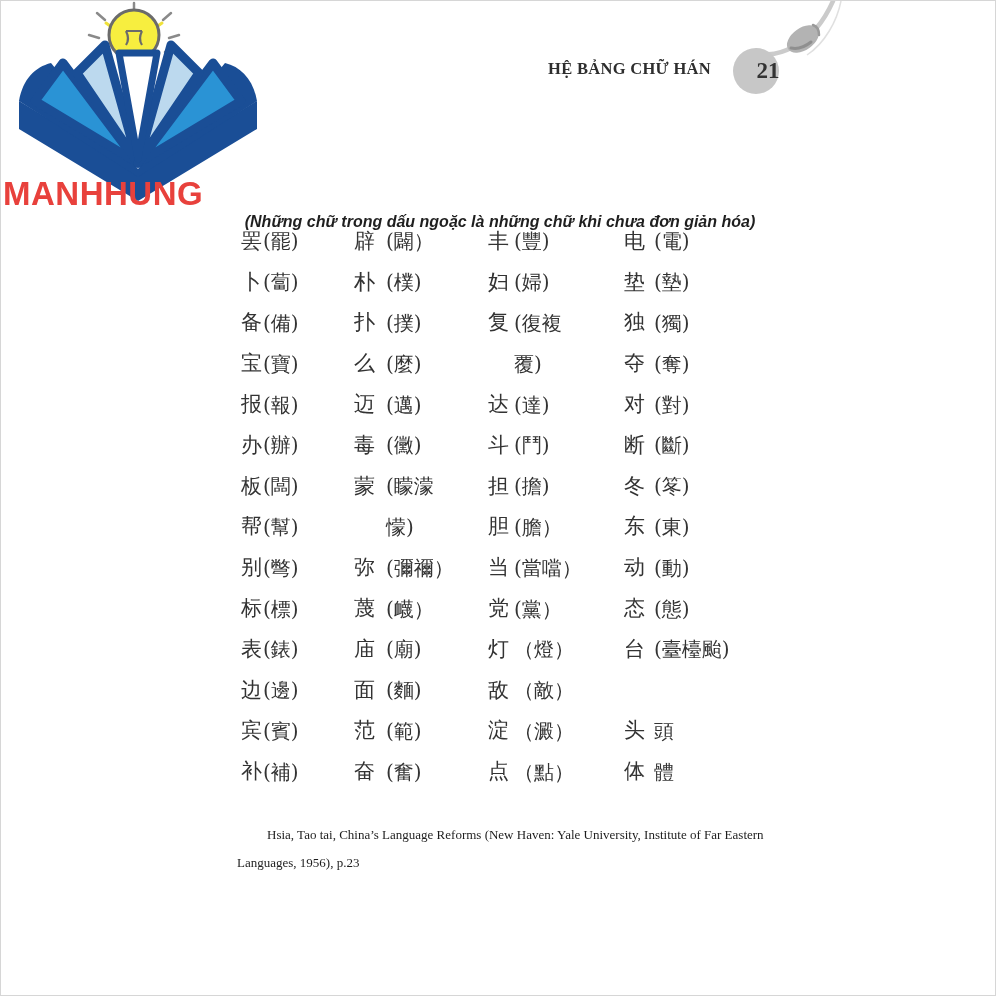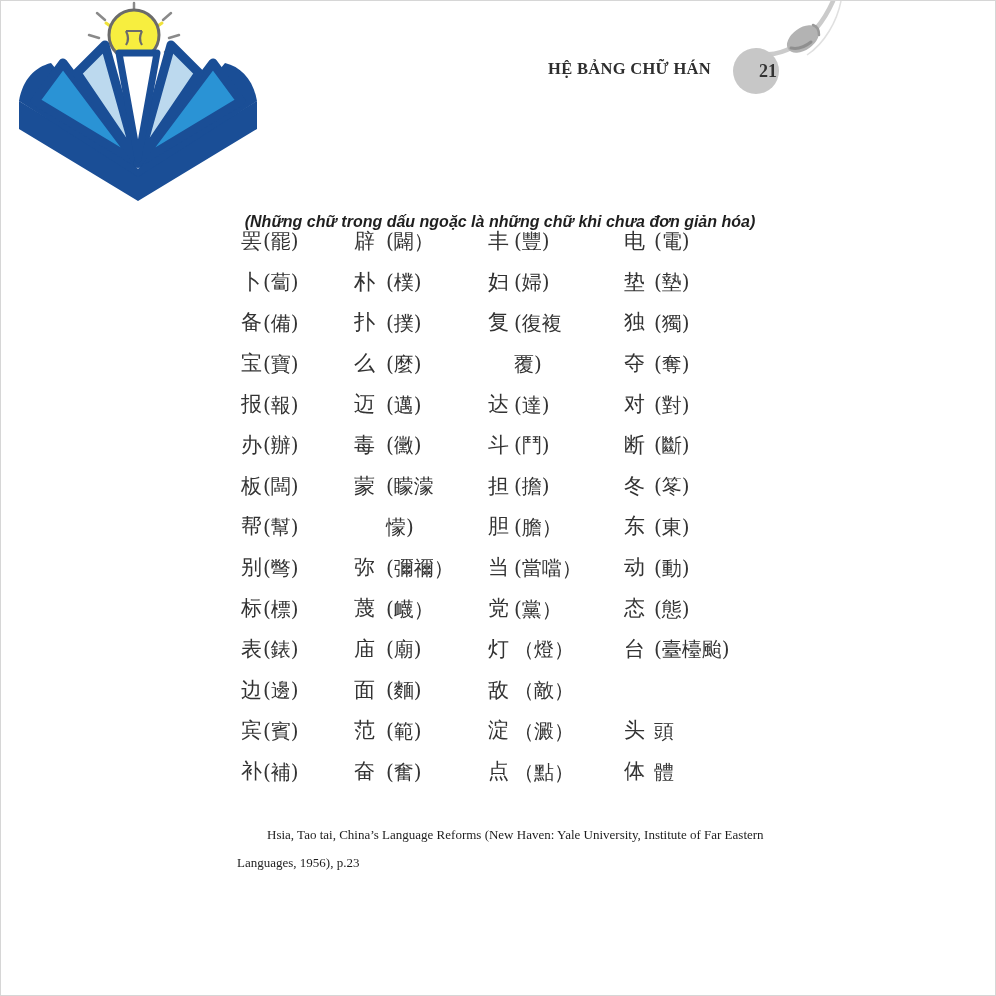--- a/index.html
+++ b/index.html
@@ -31,21 +31,21 @@
     font-weight:700;font-size:16.5px;letter-spacing:.3px;
     color:#2e2e2e;text-align:right;white-space:nowrap;
   }
   .page-circle{
     position:absolute;left:732px;top:47px;width:46px;height:46px;
     background:#c7c7c7;border-radius:50%;
     display:flex;align-items:center;justify-content:center;
   }
   .page-circle .num{
     font-family:"Liberation Serif", serif;
-    font-weight:700;font-size:18px;color:#333;margin-left:24px;
+    font-weight:700;font-size:23px;color:#333;margin-left:24px;
   }
   .swirl{position:absolute;left:720px;top:0;}
   
   .doc-title{
     position:absolute;left:28px;right:0;top:154px;
     text-align:center;
     font-family:"Liberation Sans", sans-serif;
     font-weight:800;font-size:23.5px;letter-spacing:.4px;
     color:#141414;
   }
@@ -108,20 +108,21 @@
         <path d="M18,100 L137,172 L256,100 L256,128 L137,200 L18,128 Z" fill="#1a4e96"></path>
         <path d="M18,100 C22,78 34,66 50,62 L137,168 L224,62 C240,66 252,78 256,100 L137,176 Z" fill="#1a4e96"></path>
         <polygon points="34,100 62,62 137,162" fill="#2a93d5" stroke="#1a4e96" stroke-width="9"></polygon>
         <polygon points="76,72 104,44 137,162" fill="#bcd9ee" stroke="#1a4e96" stroke-width="9"></polygon>
         <polygon points="240,100 212,62 137,162" fill="#2a93d5" stroke="#1a4e96" stroke-width="9"></polygon>
         <polygon points="198,72 170,44 137,162" fill="#bcd9ee" stroke="#1a4e96" stroke-width="9"></polygon>
         <polygon points="118,52 156,52 137,158" fill="#ffffff" stroke="#1a4e96" stroke-width="7"></polygon>
       </g>
     </svg>
     <div class="brand">
+      <span class="b1">MANHHUNG</span>
     </div>
   </div>
 
   <svg class="swirl" width="276" height="115" viewBox="0 0 276 115">
     <path d="M112,0 C104,18 92,35 74,45 C61,52 48,55 39,52" fill="none" stroke="#cbcbcb" stroke-width="4.5" stroke-linecap="round"></path>
     <path d="M120,0 C116,20 104,42 86,54" fill="none" stroke="#e0e0e0" stroke-width="1.5"></path>
     <ellipse cx="82" cy="38" rx="18" ry="11" transform="rotate(-35 82 38)" fill="#b3b3b3"></ellipse>
     <path d="M70,47 q10,2 20,-6" fill="none" stroke="#8f8f8f" stroke-width="3" stroke-linecap="round"></path>
     <path d="M92,24 q6,2 6,10" fill="none" stroke="#9a9a9a" stroke-width="2.5" stroke-linecap="round"></path>
   </svg>

